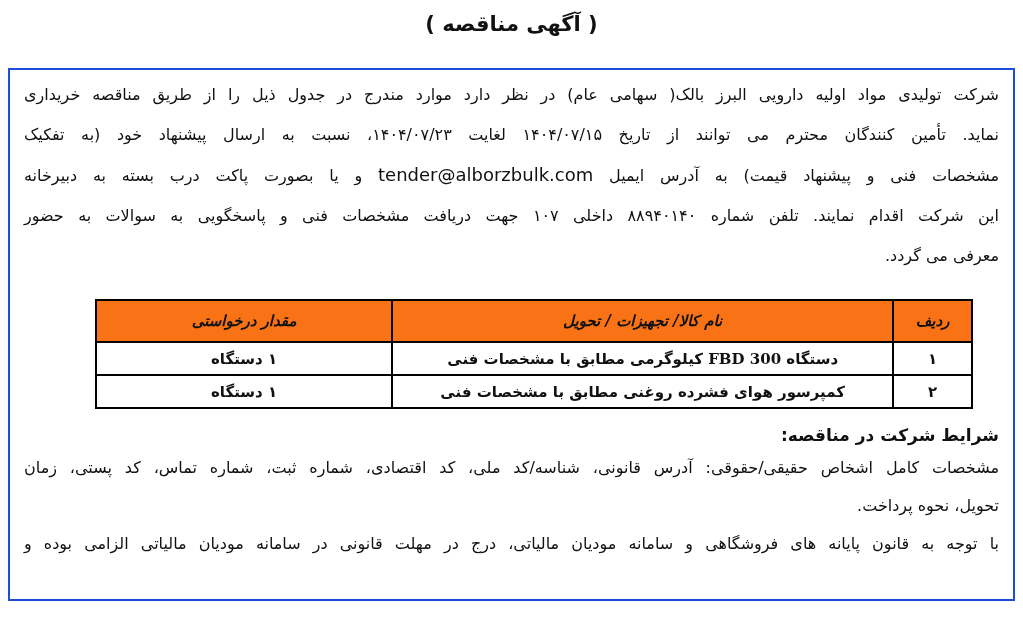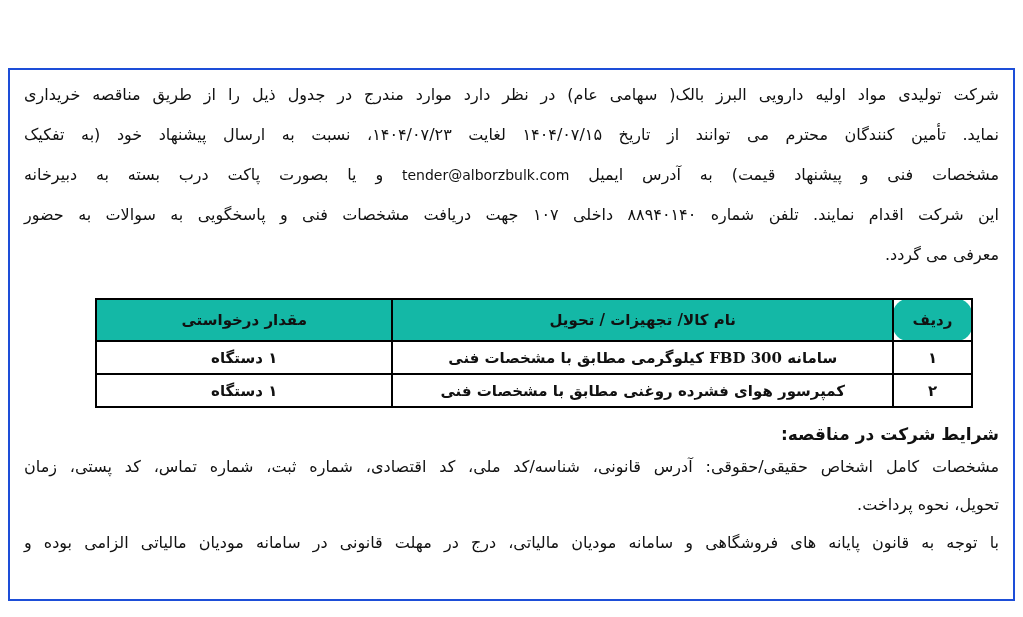--- a/index.html
+++ b/index.html
@@ -43,21 +43,21 @@
     text-align: justify;
     text-align-last: justify;
     white-space: nowrap;
   }
   .rline {
     font-size: 16px;
     line-height: 40px;
     text-align: right;
   }
   .email-text {
-    font-size: 14px;
+    font-size: 18px;
     font-family: "DejaVu Sans", sans-serif;
     direction: ltr;
     unicode-bidi: embed;
   }
   .latin-code {
     font-family: "DejaVu Serif", serif;
     font-weight: bold;
     direction: ltr;
     unicode-bidi: embed;
   }
@@ -67,50 +67,52 @@
     margin: 23px 26px 0 auto;
     direction: rtl;
   }
   table.items th, table.items td {
     border: 2px solid #000000;
     text-align: center;
     vertical-align: middle;
     padding: 0 4px;
   }
   table.items th {
-    background: #14b8a6;
+    background: #f97316;
     height: 40px;
     font-size: 15px;
     font-weight: bold;
+    font-style: italic;
   }
   table.items td {
     height: 31px;
     font-size: 15px;
     font-weight: bold;
   }
-  .col-num  { width: 70px; border-radius: 15px; }
+  .col-num  { width: 70px; }
   .col-item { width: 506px; }
   .col-qty  { width: 294px; }
   .cond-heading {
     font-weight: bold;
     font-size: 17px;
     text-align: right;
     line-height: 28px;
     margin-top: 12px;
   }
   .cond .jline, .cond .rline {
     line-height: 38px;
     text-align: right;
   }
 </style>
 </head>
 <body>
 
 <div class="page">
 
+  <div class="doc-title">( آگهی مناقصه )</div>
 
   <div class="notice-box">
 
     <div>
       <div class="jline">شرکت تولیدی مواد اولیه دارویی البرز بالک( سهامی عام) در نظر دارد موارد مندرج در جدول ذیل را از طریق مناقصه خریداری</div>
       <div class="jline">نماید. تأمین کنندگان محترم می توانند از تاریخ ۱۴۰۴/۰۷/۱۵ لغایت ۱۴۰۴/۰۷/۲۳، نسبت به ارسال پیشنهاد خود (به تفکیک</div>
       <div class="jline"><span>مشخصات فنی و پیشنهاد قیمت) به آدرس ایمیل </span><span class="email-text" dir="ltr">tender@alborzbulk.com</span><span> و یا بصورت پاکت درب بسته به دبیرخانه</span></div>
       <div class="jline">این شرکت اقدام نمایند. تلفن شماره ۸۸۹۴۰۱۴۰ داخلی ۱۰۷ جهت دریافت مشخصات فنی و پاسخگویی به سوالات به حضور</div>
       <div class="rline">معرفی می گردد.</div>
     </div>
@@ -119,21 +121,21 @@
       <thead>
         <tr>
           <th class="col-num">ردیف</th>
           <th class="col-item">نام کالا/ تجهیزات / تحویل</th>
           <th class="col-qty">مقدار درخواستی</th>
         </tr>
       </thead>
       <tbody>
         <tr>
           <td>۱</td>
-          <td><span>سامانه </span><span class="latin-code" dir="ltr">FBD 300</span><span> کیلوگرمی مطابق با مشخصات فنی</span></td>
+          <td><span>دستگاه </span><span class="latin-code" dir="ltr">FBD 300</span><span> کیلوگرمی مطابق با مشخصات فنی</span></td>
           <td>۱ دستگاه</td>
         </tr>
         <tr>
           <td>۲</td>
           <td>کمپرسور هوای فشرده روغنی مطابق با مشخصات فنی</td>
           <td>۱ دستگاه</td>
         </tr>
       </tbody>
     </table>
 

